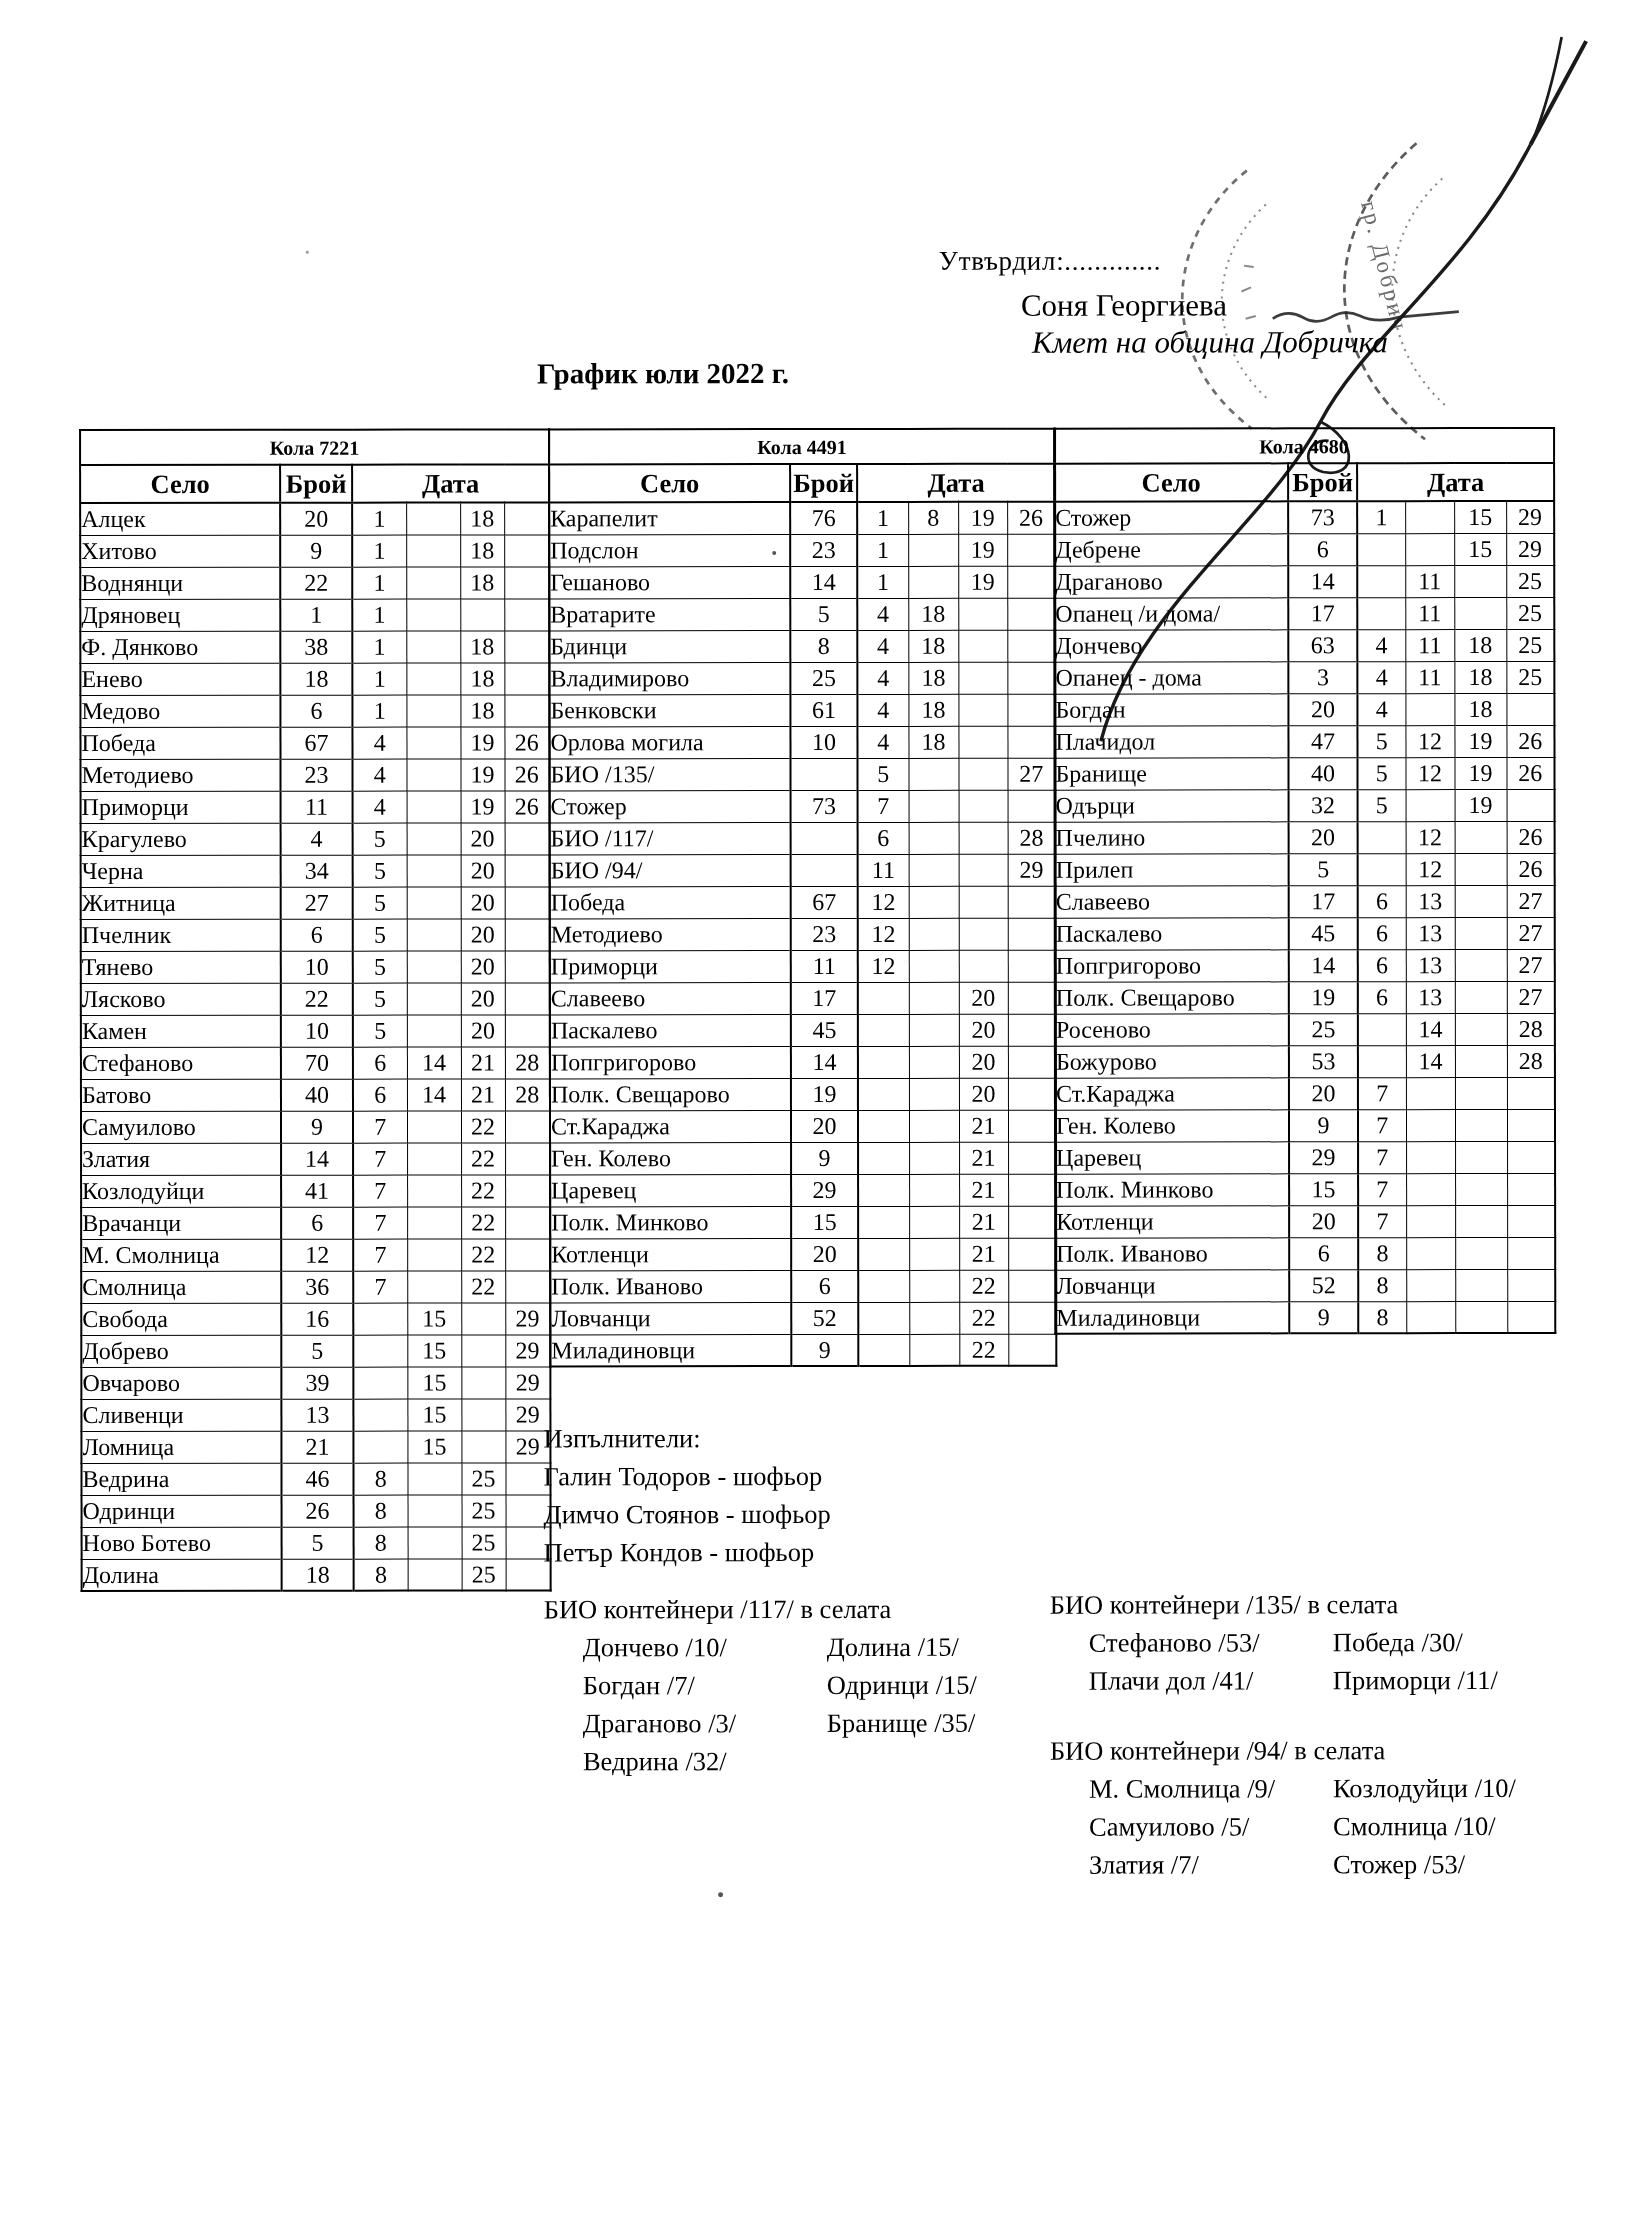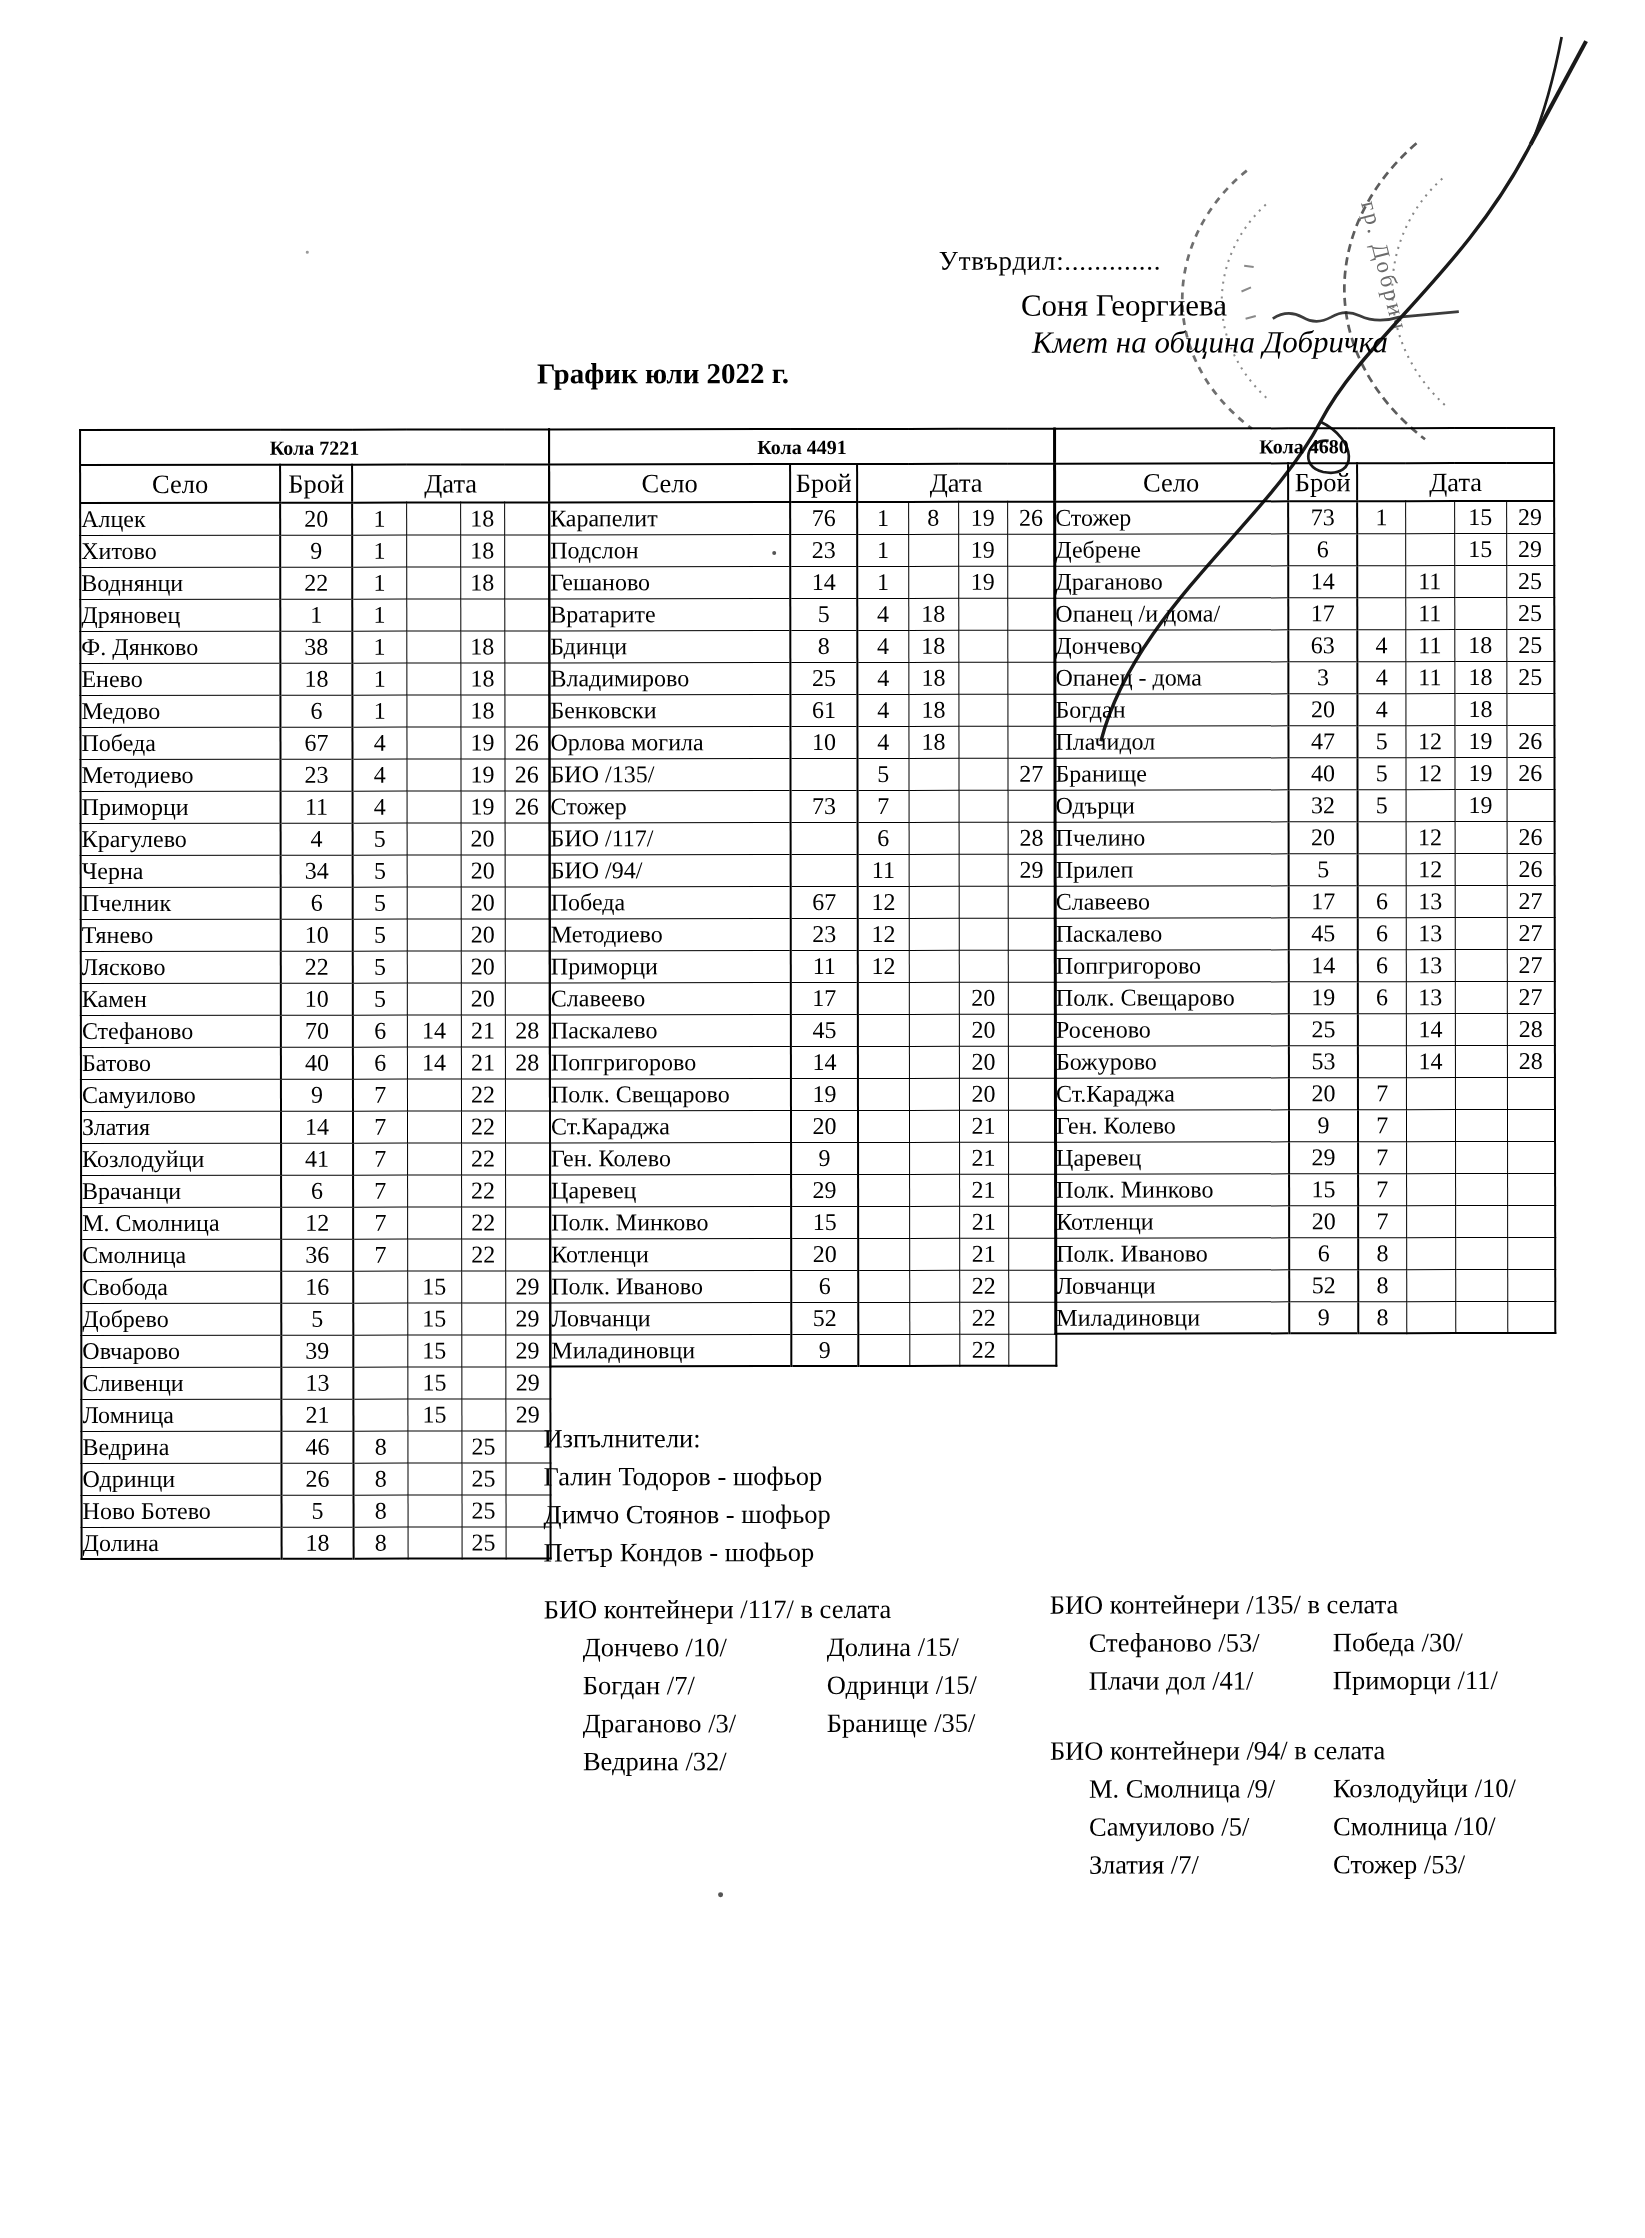--- a/index.html
+++ b/index.html
@@ -19,21 +19,21 @@
   .doc-title     { position:absolute; left:538px;  top:357px; font-size:29px; font-weight:bold; }
 
   
   table.sched { position:absolute; top:428px; border-collapse:collapse; table-layout:fixed; }
   table.sched th, table.sched td {
     border:1.7px solid #000; height:32px; padding:0;
     font-size:24px; line-height:1; white-space:nowrap; overflow:hidden;
   }
   table.sched { border:2.7px solid #000; }
   tr.car-row th  { height:35px; font-size:20px; font-weight:bold; border-bottom:2.7px solid #000; }
-  tr.col-row th  { height:38px; font-size:26.5px; font-weight:normal; border-bottom:2.7px solid #000; }
+  tr.col-row th  { height:38px; font-size:26.5px; font-weight:bold; border-bottom:2.7px solid #000; }
   td.village { text-align:left; padding-left:6.8px; }
   td.num  { text-align:center; }
   .thickL { border-left:2.4px solid #000 !important; }
 
   
   .executors { position:absolute; left:543px; top:1423px; font-size:26.5px; }
   .executors .line { height:38px; }
   .bio { position:absolute; font-size:26.5px; }
   .bio .bio-title { height:38px; }
   .bio .pair { height:38px; display:flex;margin-left:39px; }
@@ -180,20 +180,28 @@
               <td class="village">Крагулево</td>
               <td class="num thickL">4</td>
               <td class="num thickL">5</td>
               <td class="num"></td>
               <td class="num">20</td>
               <td class="num"></td>
             </tr>
             <tr>
               <td class="village">Черна</td>
               <td class="num thickL">34</td>
+              <td class="num thickL">5</td>
+              <td class="num"></td>
+              <td class="num">20</td>
+              <td class="num"></td>
+            </tr>
+            <tr>
+              <td class="village">Житница</td>
+              <td class="num thickL">27</td>
               <td class="num thickL">5</td>
               <td class="num"></td>
               <td class="num">20</td>
               <td class="num"></td>
             </tr>
             <tr>
               <td class="village">Пчелник</td>
               <td class="num thickL">6</td>
               <td class="num thickL">5</td>
               <td class="num"></td>

